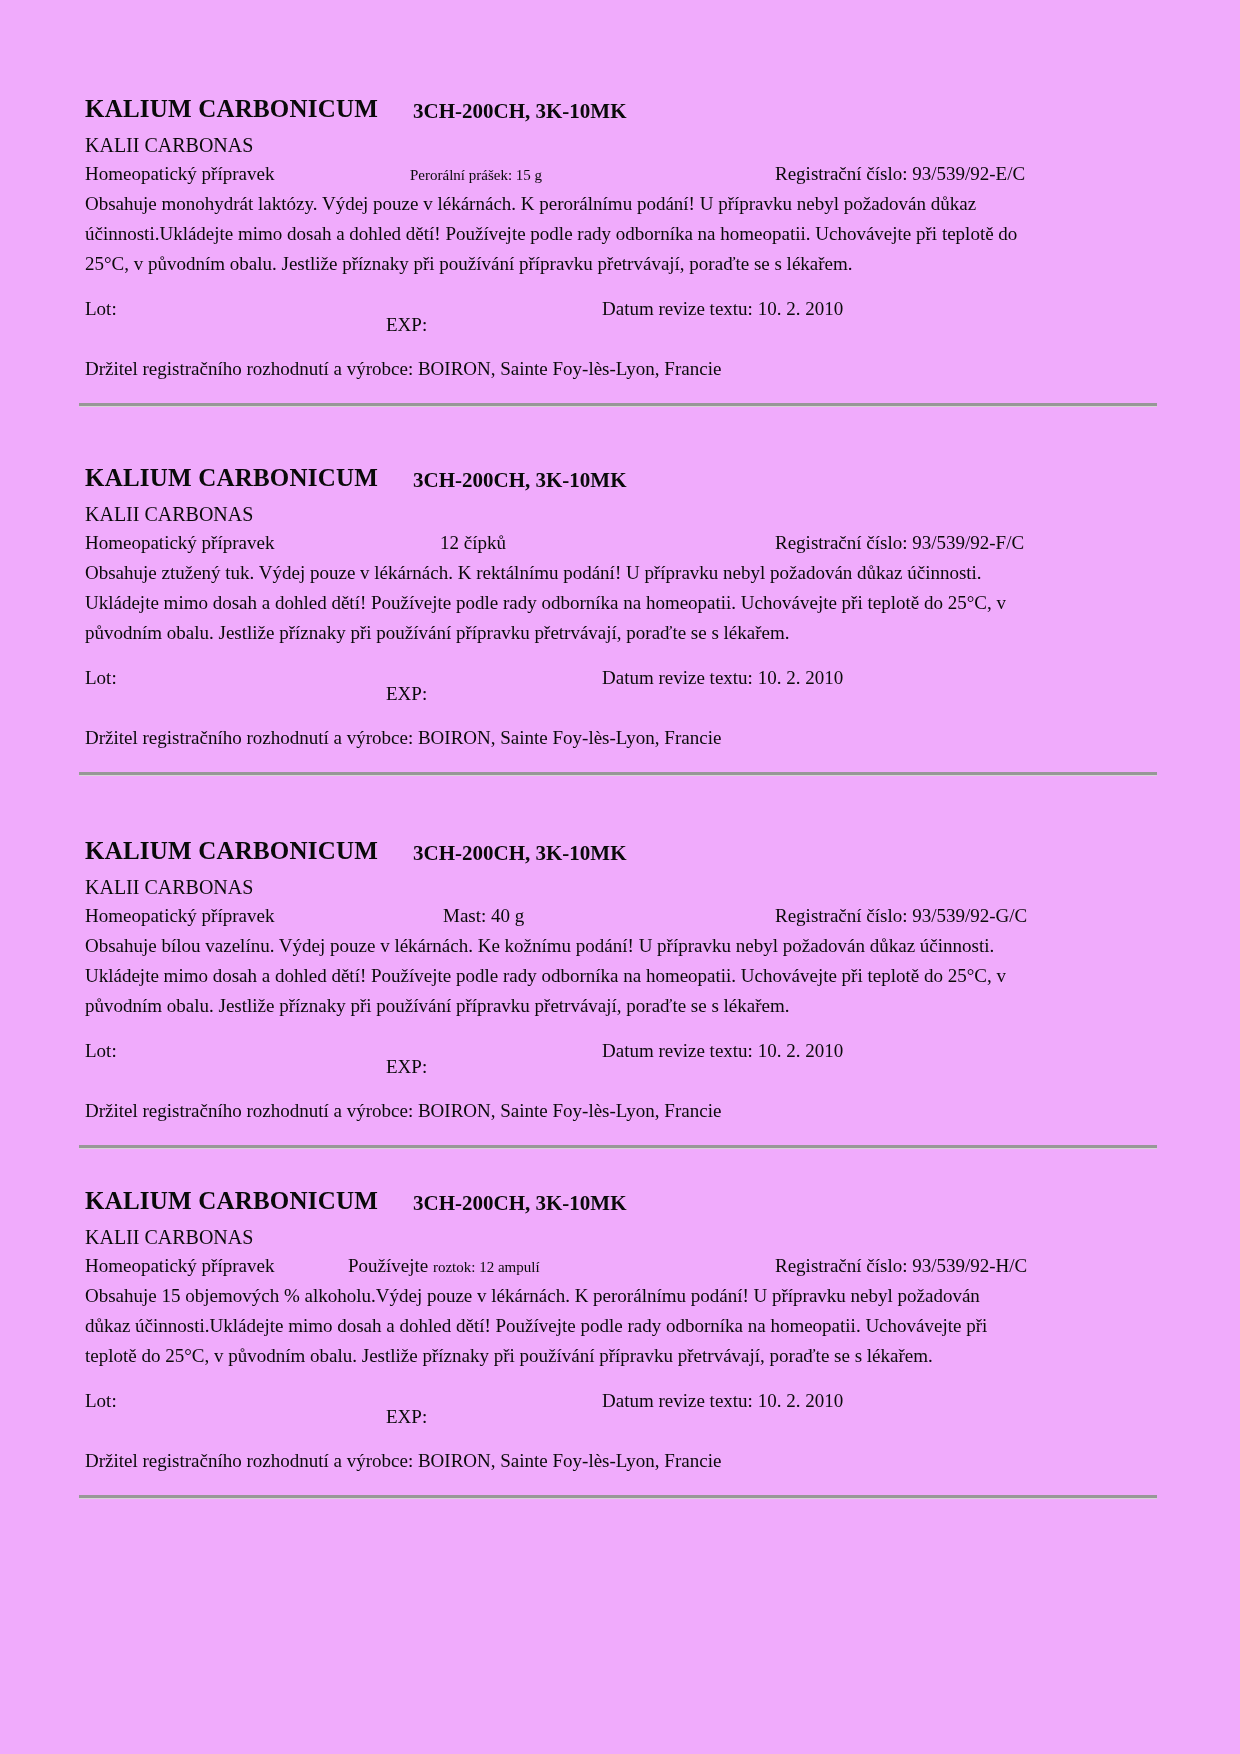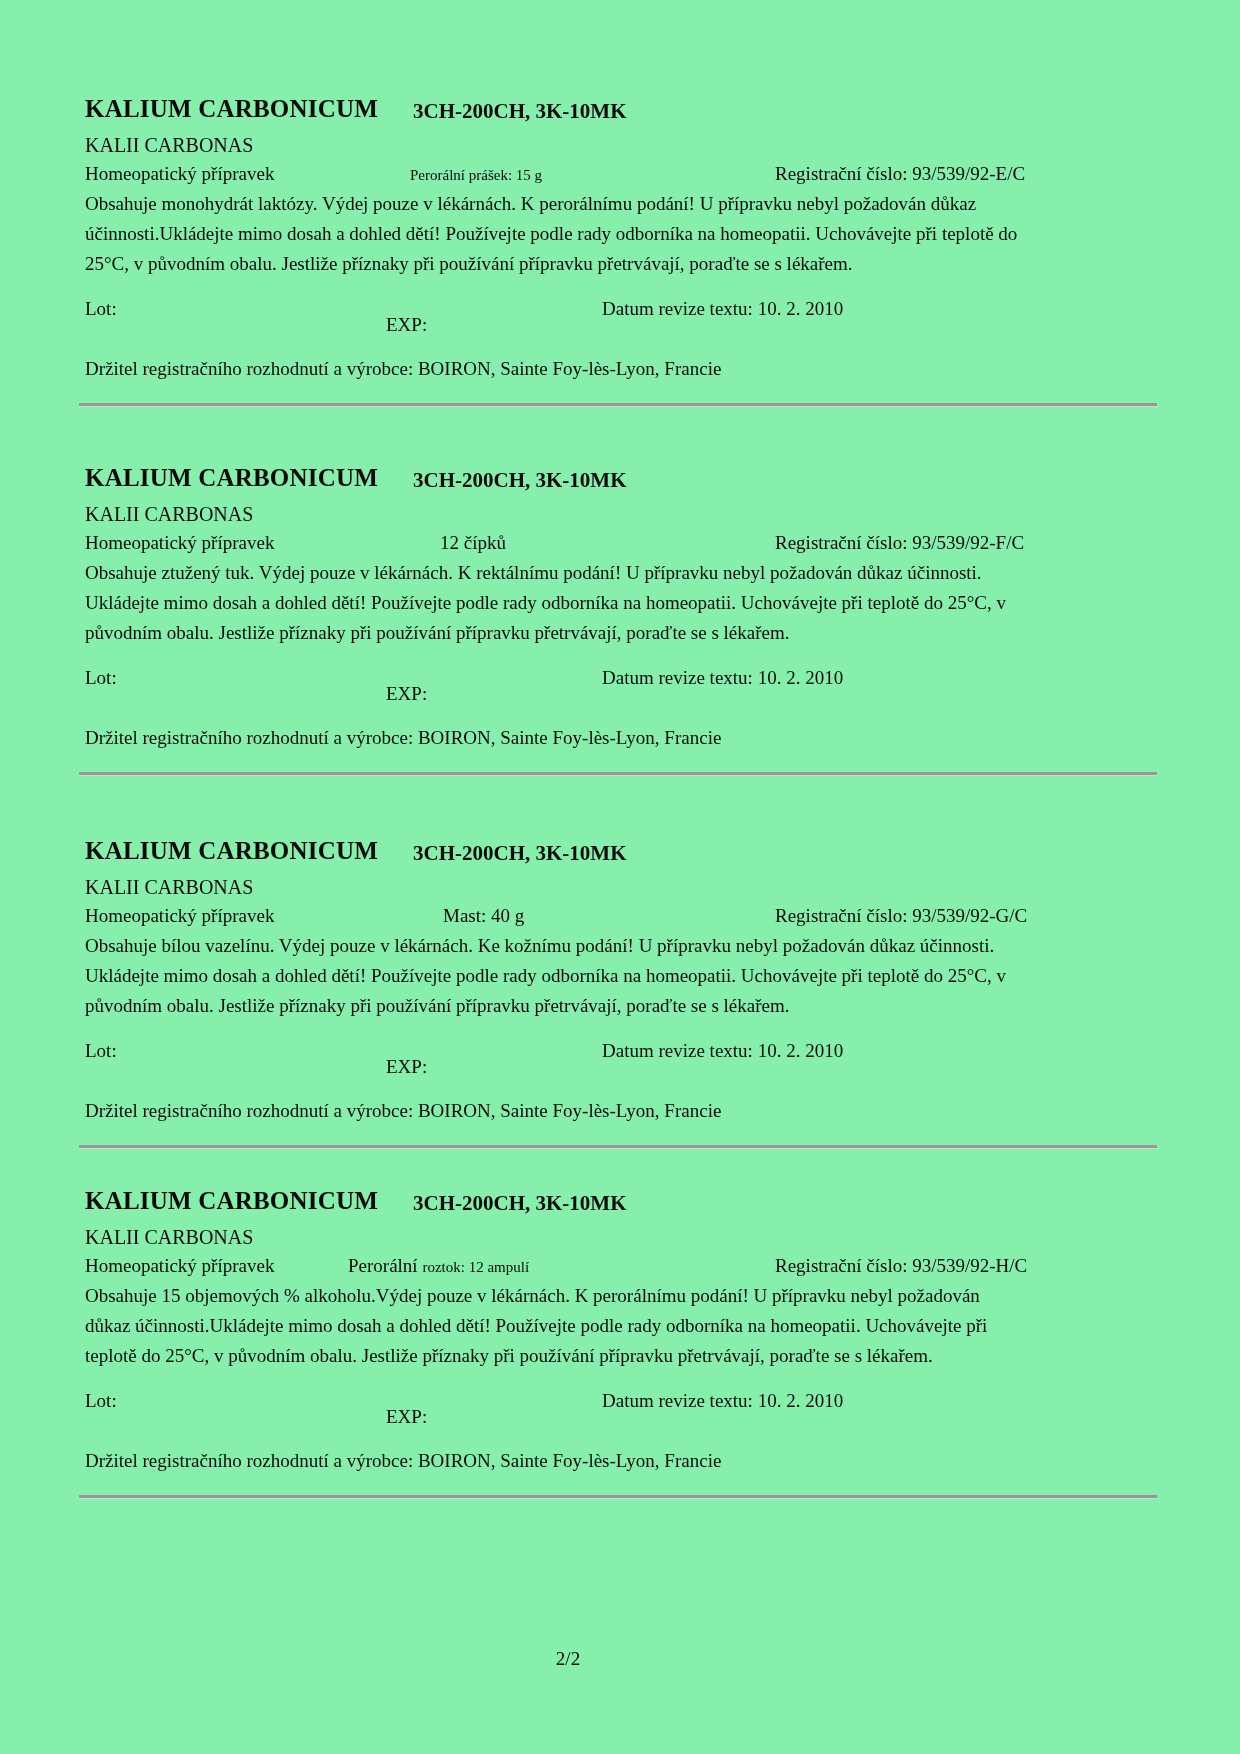--- a/index.html
+++ b/index.html
@@ -4,21 +4,21 @@
 <style>
   html, body {
     margin: 0;
     padding: 0;
     background: #ffffff;
   }
   .page {
     position: relative;
     width: 1240px;
     height: 1754px;
-    background: #86efac;
+    background: #f0abfc;
     font-family: "Liberation Serif", "DejaVu Serif", serif;
     color: #0a0a0a;
     overflow: hidden;
   }
   .section {
     position: absolute;
     left: 85px;
     width: 1072px;
   }
   .sec1 { top: 95px; }
@@ -176,28 +176,27 @@
   </div>
 
   <div class="section sec4">
     <div class="title-row">
       <span class="title-main">KALIUM CARBONICUM</span>
       <span class="title-dilution">3CH-200CH, 3K-10MK</span>
     </div>
     <div class="latin">KALII CARBONAS</div>
     <div class="info-row">
       <span>Homeopatický přípravek</span>
-      <span class="form-col"><span>Perorální </span><span class="form-small">roztok: 12 ampulí</span></span>
+      <span class="form-col"><span>Používejte </span><span class="form-small">roztok: 12 ampulí</span></span>
       <span class="reg-col">Registrační číslo: 93/539/92-H/C</span>
     </div>
     <div class="desc">Obsahuje 15 objemových % alkoholu.Výdej pouze v lékárnách. K perorálnímu podání! U přípravku nebyl požadován důkaz účinnosti.Ukládejte mimo dosah a dohled dětí! Používejte podle rady odborníka na homeopatii. Uchovávejte při teplotě do 25°C, v původním obalu. Jestliže příznaky při používání přípravku přetrvávají, poraďte se s lékařem.</div>
     <div class="lot-row">
       <span>Lot:</span>
       <span class="exp-col">EXP:</span>
       <span class="rev-col">Datum revize textu: 10. 2. 2010</span>
     </div>
     <div class="holder">Držitel registračního rozhodnutí a výrobce: BOIRON, Sainte Foy-lès-Lyon, Francie</div>
     <div class="rule"></div>
   </div>
 
-  <div class="page-number">2/2</div>
 
 </div>
 
 </body></html>

